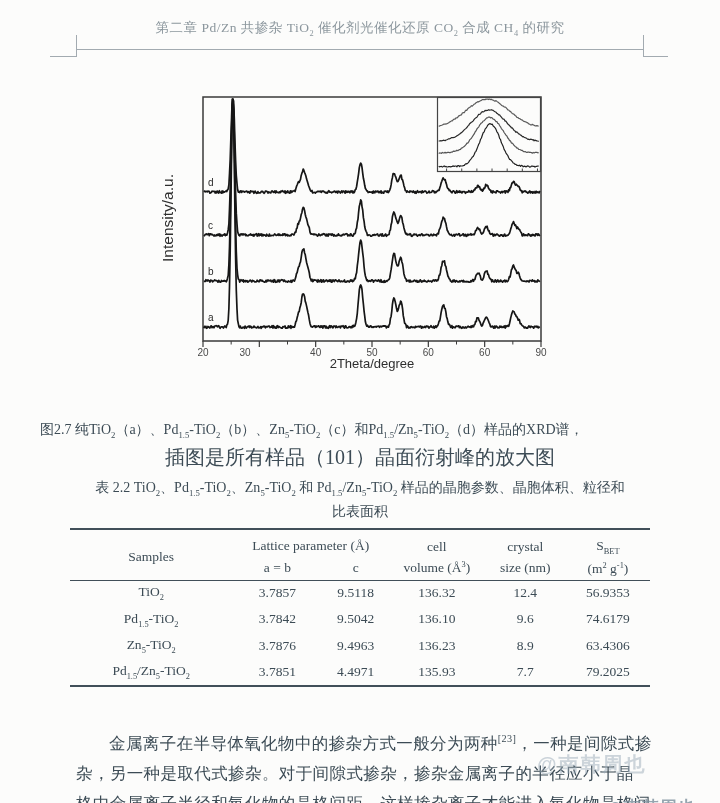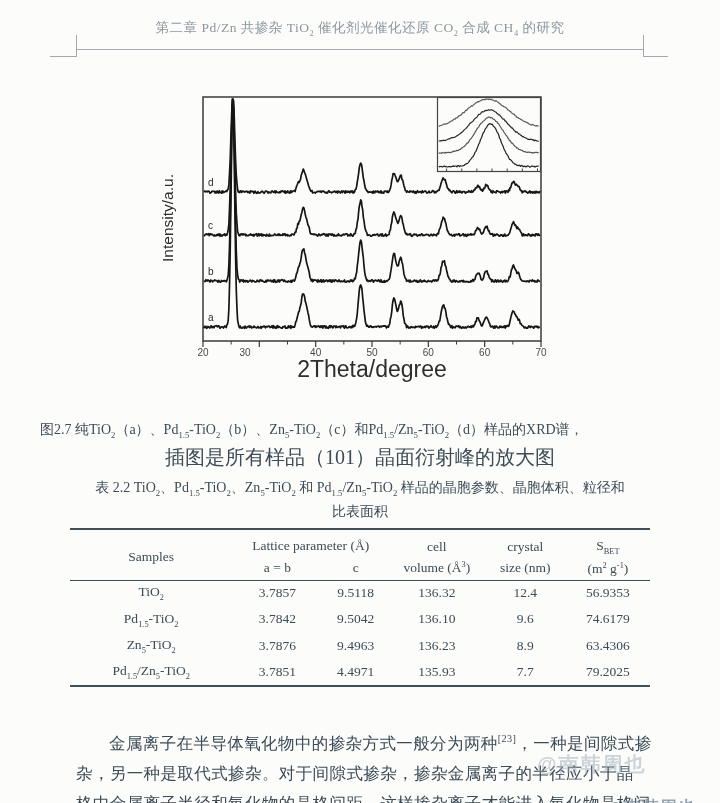--- a/index.html
+++ b/index.html
@@ -21,21 +21,21 @@
   .mark-h{border-top:1.4px solid #a2aab0;height:0;}
   
   #chart-layer{position:absolute;top:0;left:0;pointer-events:none;}
   .ylabel{
     position:absolute;left:168px;top:218px;transform:translate(-50%,-50%) rotate(-90deg);
     white-space:nowrap;font-size:15.5px;color:#2e2e2e;
     font-family:"Liberation Sans","DejaVu Sans",sans-serif;
   }
   .xlabel{
     position:absolute;top:356px;left:203px;width:338px;text-align:center;
-    font-size:23px;color:#2e2e2e;font-family:"Liberation Sans","DejaVu Sans",sans-serif;
+    font-size:13px;color:#2e2e2e;font-family:"Liberation Sans","DejaVu Sans",sans-serif;
   }
   .xtick{
     position:absolute;top:347px;transform:translateX(-50%);
     font-size:10px;color:#4a4a4a;font-family:"Liberation Sans","DejaVu Sans",sans-serif;
   }
   .curve-letter{
     position:absolute;font-size:10px;color:#2a2a2a;
     font-family:"Liberation Sans","DejaVu Sans",sans-serif;
   }
   
@@ -107,21 +107,21 @@
   </svg>
 <div class="ylabel">Intensity/a.u.</div>
 <div class="xlabel">2Theta/degree</div>
 <div id="tick-labels">
     <span class="xtick" style="left: 203px;">20</span>
     <span class="xtick" style="left: 245px;">30</span>
     <span class="xtick" style="left: 315.667px;">40</span>
     <span class="xtick" style="left: 372px;">50</span>
     <span class="xtick" style="left: 428.333px;">60</span>
     <span class="xtick" style="left: 484.667px;">60</span>
-    <span class="xtick" style="left: 541px;">70</span>
+    <span class="xtick" style="left: 541px;">90</span>
   </div>
 <div id="curve-letters">
     <span class="curve-letter" style="left: 208px; top: 312px;">a</span>
     <span class="curve-letter" style="left: 208px; top: 266px;">b</span>
     <span class="curve-letter" style="left: 208px; top: 220px;">c</span>
     <span class="curve-letter" style="left: 208px; top: 177px;">d</span>
   </div>
 
 <div class="figcap1">图2.7 纯TiO<sub>2</sub>（a）、Pd<sub>1.5</sub>-TiO<sub>2</sub>（b）、Zn<sub>5</sub>-TiO<sub>2</sub>（c）和Pd<sub>1.5</sub>/Zn<sub>5</sub>-TiO<sub>2</sub>（d）样品的XRD谱，</div>
 <div class="figcap2">插图是所有样品（101）晶面衍射峰的放大图</div>

